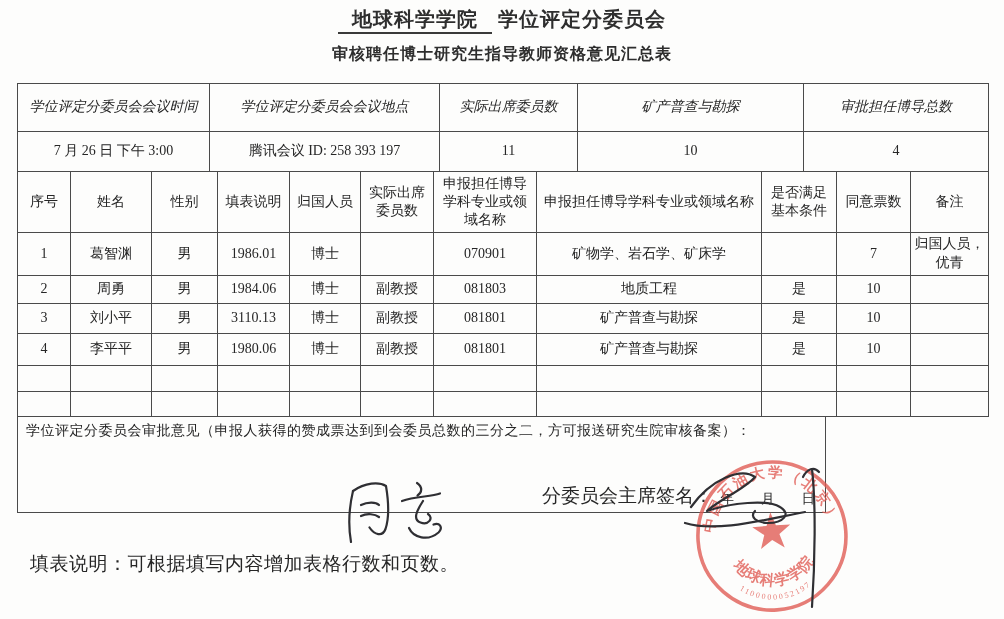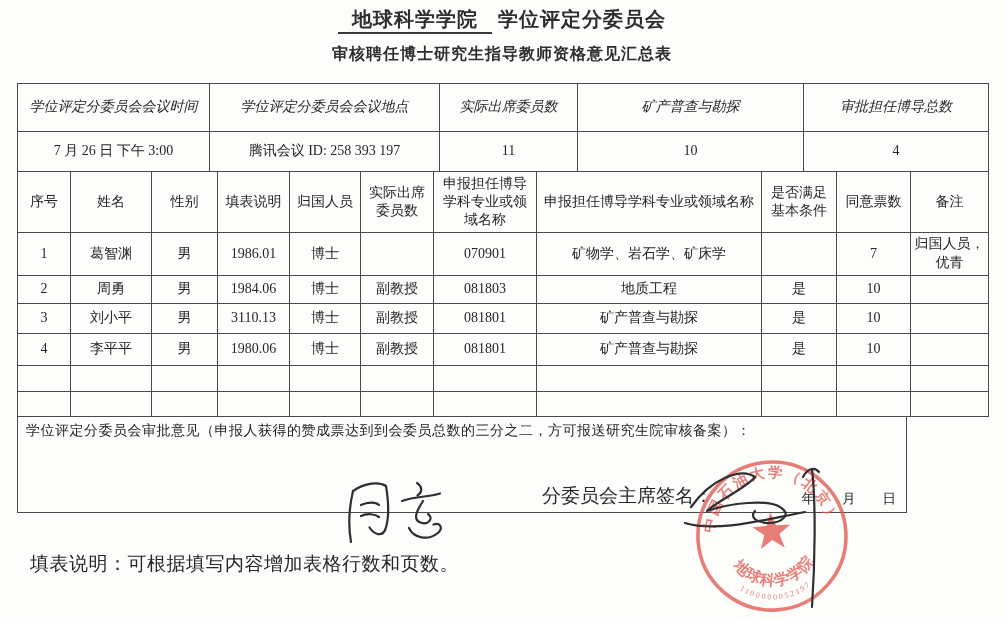--- a/index.html
+++ b/index.html
@@ -40,21 +40,21 @@
   .r0{height:42px;}
   .r1{height:28px;}
   .r2{height:30px;}
   .r3{height:32px;}
   .r4{height:26px;}
   .r5{height:25px;}
   .remark{font-size:14px;line-height:1.35;margin-top:24px;}
   
   .approval{
     position:relative;margin-top:-1px;box-sizing:border-box;
-    width:890px;height:97px;border:1px solid #4a4a4a;
+    width:809px;height:97px;border:1px solid #4a4a4a;
   }
   .approval-label{
     position:absolute;top:5px;left:8px;
     font-size:14px;color:#262626;letter-spacing:.5px;white-space:nowrap;
   }
   .chair-label{
     position:absolute;left:524px;bottom:3px;
     font-size:19px;white-space:nowrap;
   }
   .date-label{

